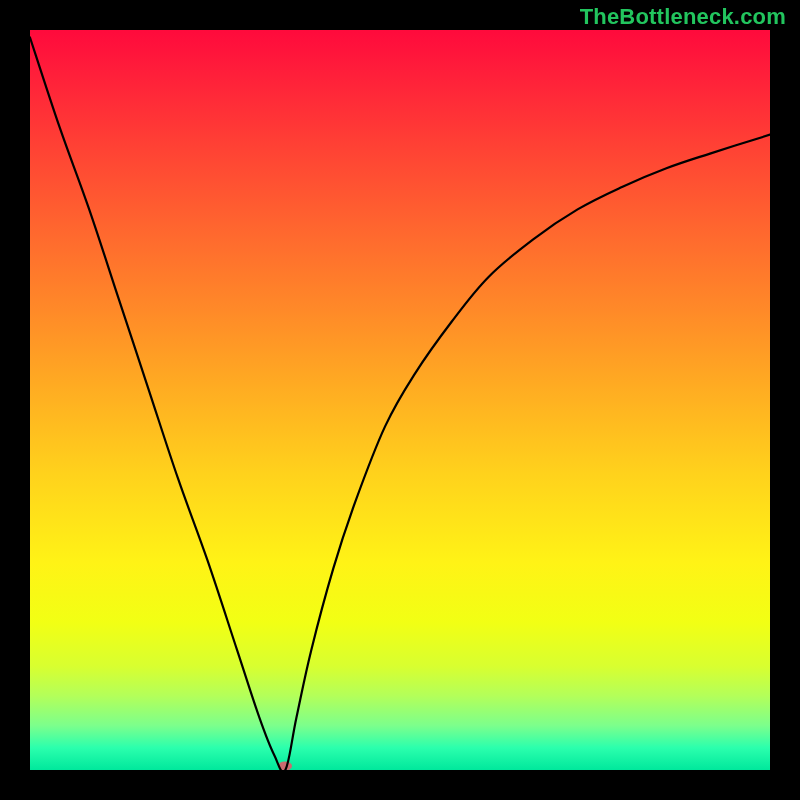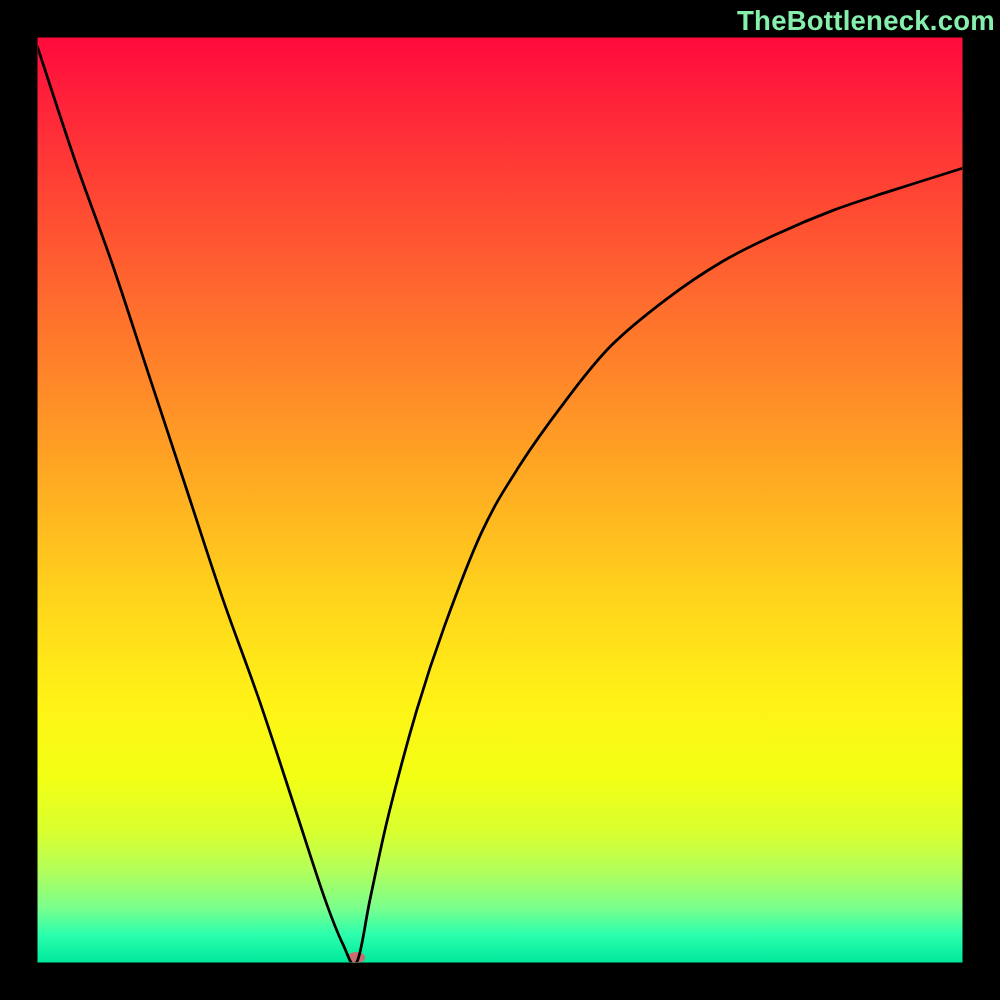--- a/index.html
+++ b/index.html
@@ -7,22 +7,22 @@
     width: 800px;
     height: 800px;
     background: #000;
     position: relative;
     font-family: Arial, Helvetica, sans-serif;
     overflow: hidden;
   }
   .watermark {
     position: absolute;
     top: 4px;
-    right: 4px;
-    color: #86efac;
+    right: 14px;
+    color: #22c55e;
     font-size: 22px;
     font-weight: bold;
     z-index: 10;
     letter-spacing: 0.2px;
   }
   .plot-area {
     position: absolute;
     left: 30px;
     top: 30px;
     width: 740px;

